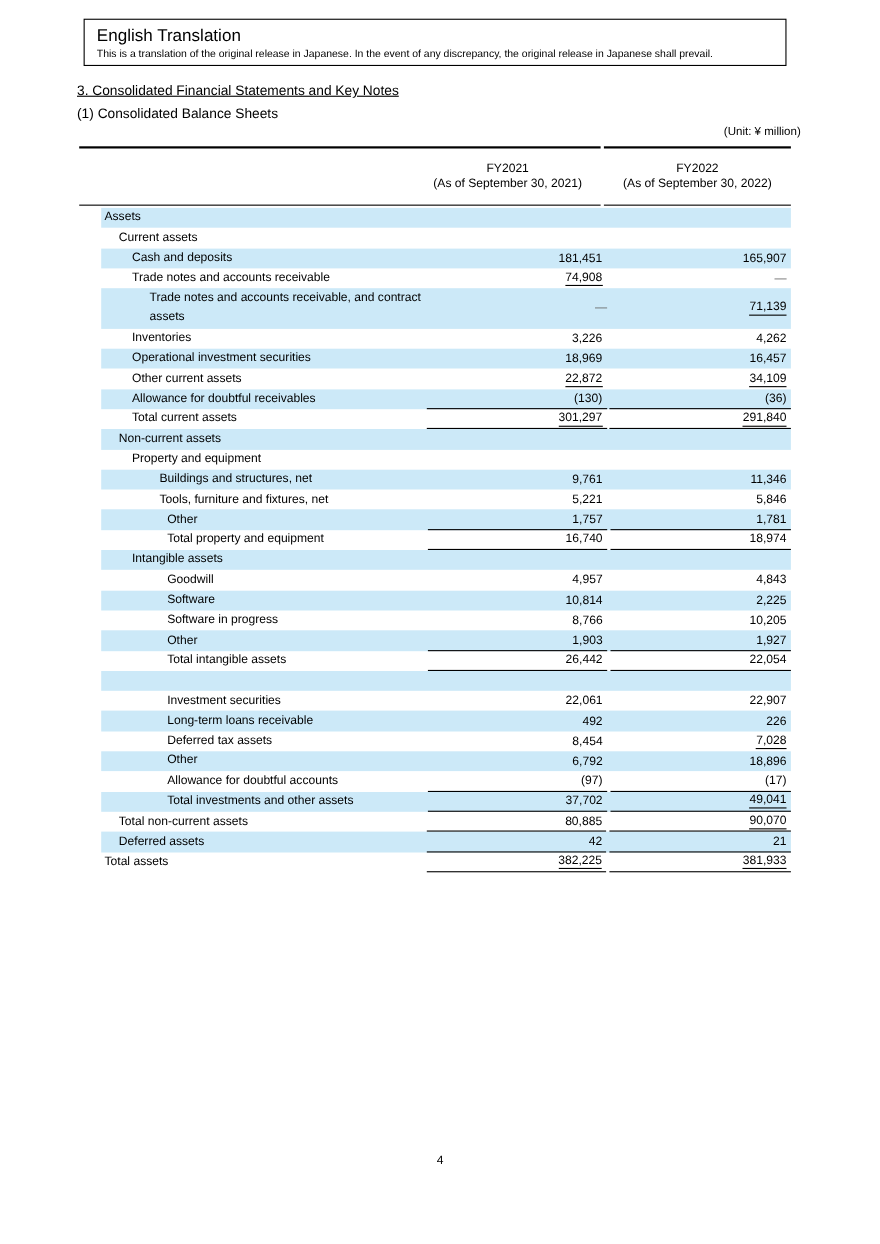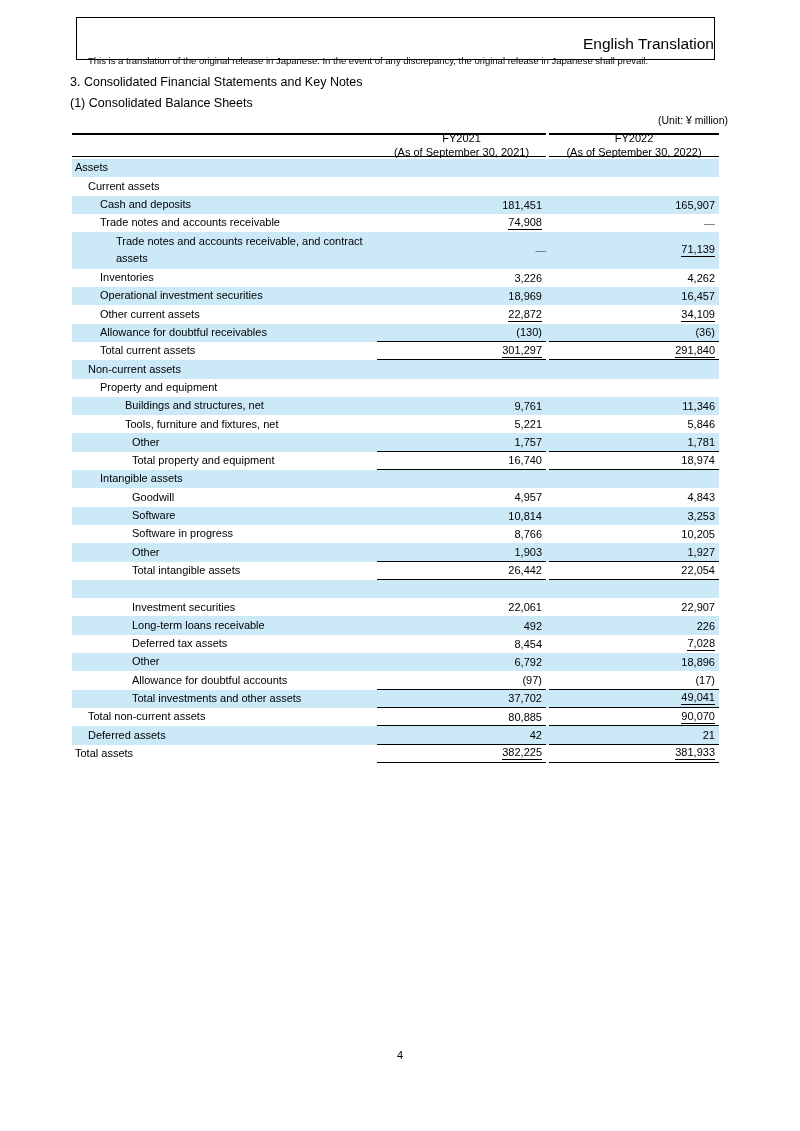--- a/index.html
+++ b/index.html
@@ -4,45 +4,45 @@
 <style>
   html,body { margin:0; padding:0; background:#fff; }
   .page {
     position:relative; width:800px; height:1131px; background:#ffffff;
     font-family:"Liberation Sans", sans-serif; color:#000; overflow:hidden;
   }
   .trans-box {
     position:absolute; left:76px; top:17px; width:639px; height:43px;
     border:1.5px solid #000; box-sizing:border-box; background:#fff;
   }
-  .trans-title { font-size:15.5px; line-height:18px; margin:17px 0 2px 11px;text-align:right; }
+  .trans-title { font-size:15.5px; line-height:18px; margin:6px 0 2px 11px; }
   .trans-note  { font-size:9.5px;  line-height:11px; margin-left:11px; }
-  .h1 { position:absolute; left:70px; top:75px; font-size:12.5px; }
+  .h1 { position:absolute; left:70px; top:75px; font-size:12.5px;text-decoration:underline; }
   .h2 { position:absolute; left:70px; top:96px; font-size:12.5px; }
   .unit { position:absolute; right:72px; top:114px; font-size:10.5px; }
   .table { position:absolute; left:72px; top:133px; width:647px; }
-  .thead { display:flex; height:24px; }
+  .thead { display:flex; height:54px; }
   .segA { width:474px; display:flex; box-sizing:border-box;
           border-top:2.5px solid #000; border-bottom:1px solid #000; }
   .label-space { width:305px; }
   .colhead { font-size:11px; line-height:13.5px; text-align:center;
              display:flex; flex-direction:column; justify-content:center; }
   .colA { width:169px; }
   .gap  { width:3px; }
   .segB { width:170px; box-sizing:border-box;
           border-top:2.5px solid #000; border-bottom:1px solid #000; }
-  .tbody { margin-top:2px; }
+  .tbody { margin-top:2px;margin-left:20px; }
   .row { display:flex; height:18.3px; }
   .row.tall { height:36.6px;padding-left:16px; }
   .row.blue { background:var(--hl, #cce9f8); }
   .cl { width:305px; box-sizing:border-box; font-size:11px; line-height:17.5px;
         display:flex; align-items:center; }
   .cl > span { display:block; }
   .i0 { padding-left:3px; }
-  .i1 { padding-left:16px; }
+  .i1 { padding-left:16px;align-items:flex-end; }
   .i2 { padding-left:28px; }
   .i3 { padding-left:60px; }
   .i4 { padding-left:53px; }
   .cn, .cn2 { box-sizing:border-box; font-size:11px; text-align:right;
         padding-right:4px; display:flex; align-items:center; justify-content:flex-end; }
   .cn  { width:169px; }
   .cn2 { width:170px; }
   .gapc { width:3px; }
   .row.rule .cn, .row.rule .cn2 { border-bottom:1px solid #000; }
   .u { display:inline-block; border-bottom:1px solid #000; line-height:13px; }
@@ -235,21 +235,21 @@
           <div class="cn">4,957</div>
           <div class="gapc"></div>
           <div class="cn2">4,843</div>
         </div>
         <div class="row blue">
           <div class="cl i3">
             <span>Software</span>
           </div>
           <div class="cn">10,814</div>
           <div class="gapc"></div>
-          <div class="cn2">3,253</div>
+          <div class="cn2">2,225</div>
         </div>
         <div class="row">
           <div class="cl i3">
             <span>Software in progress</span>
           </div>
           <div class="cn">8,766</div>
           <div class="gapc"></div>
           <div class="cn2">10,205</div>
         </div>
         <div class="row blue rule">

